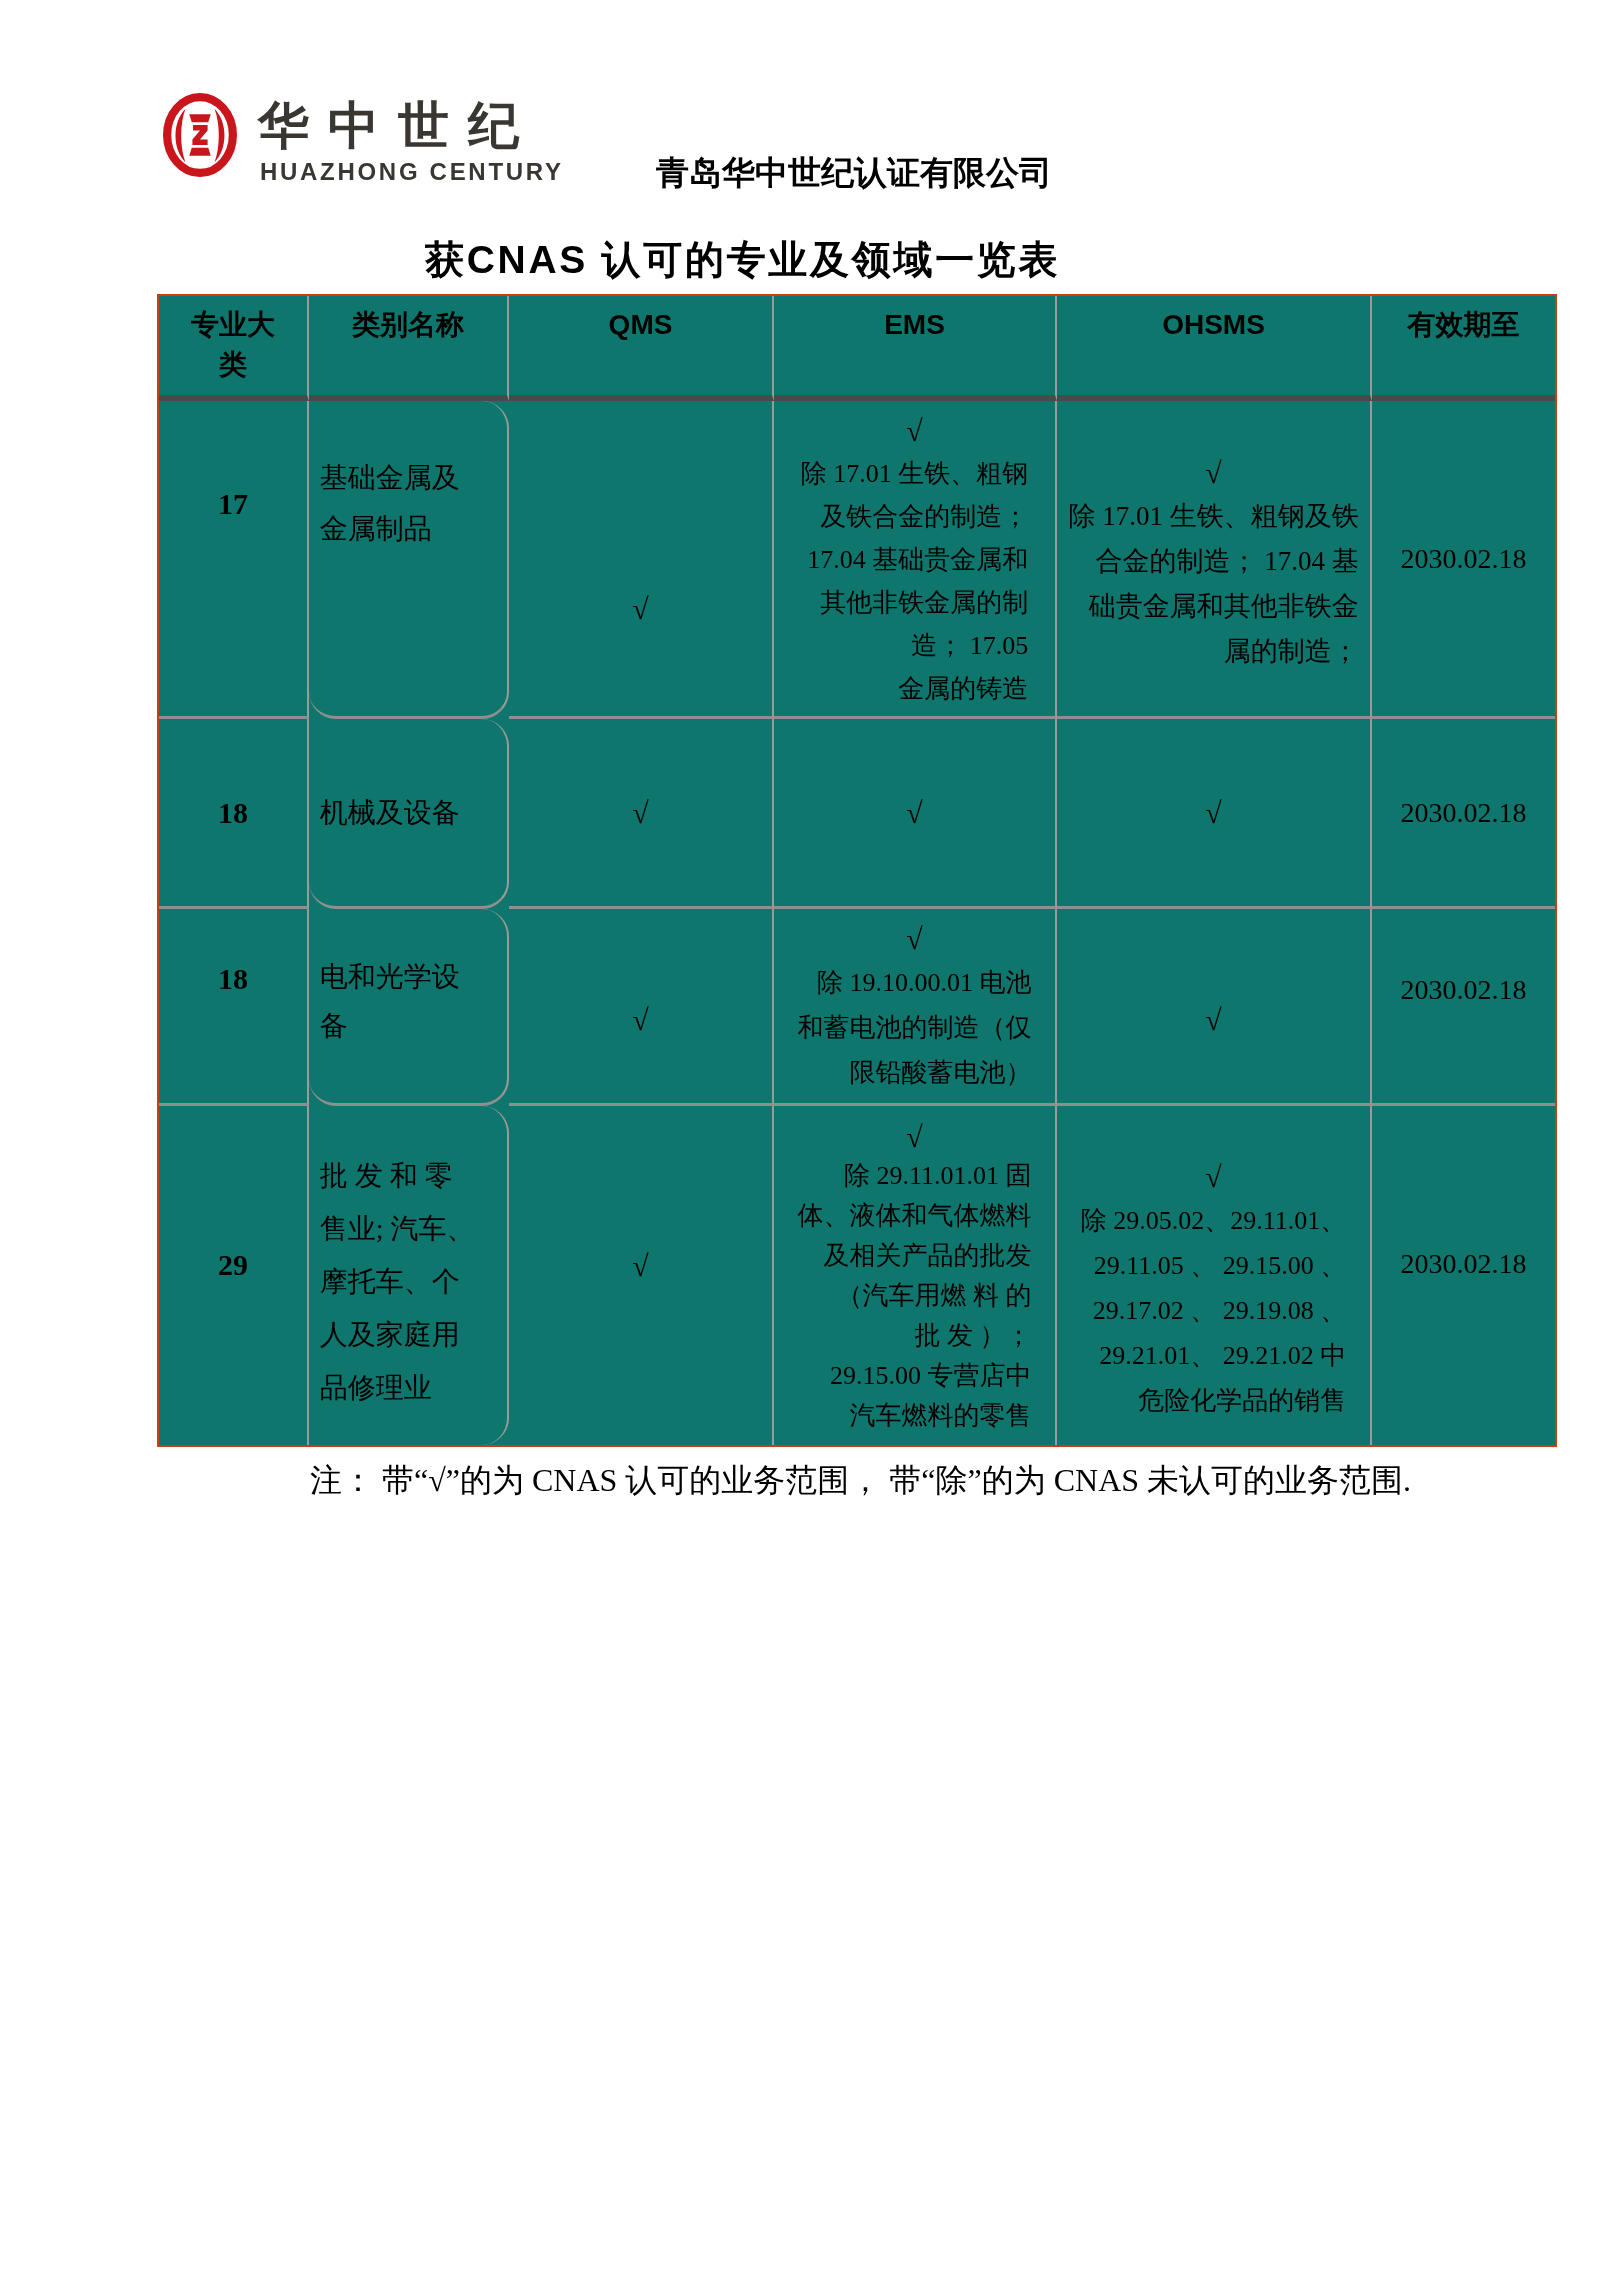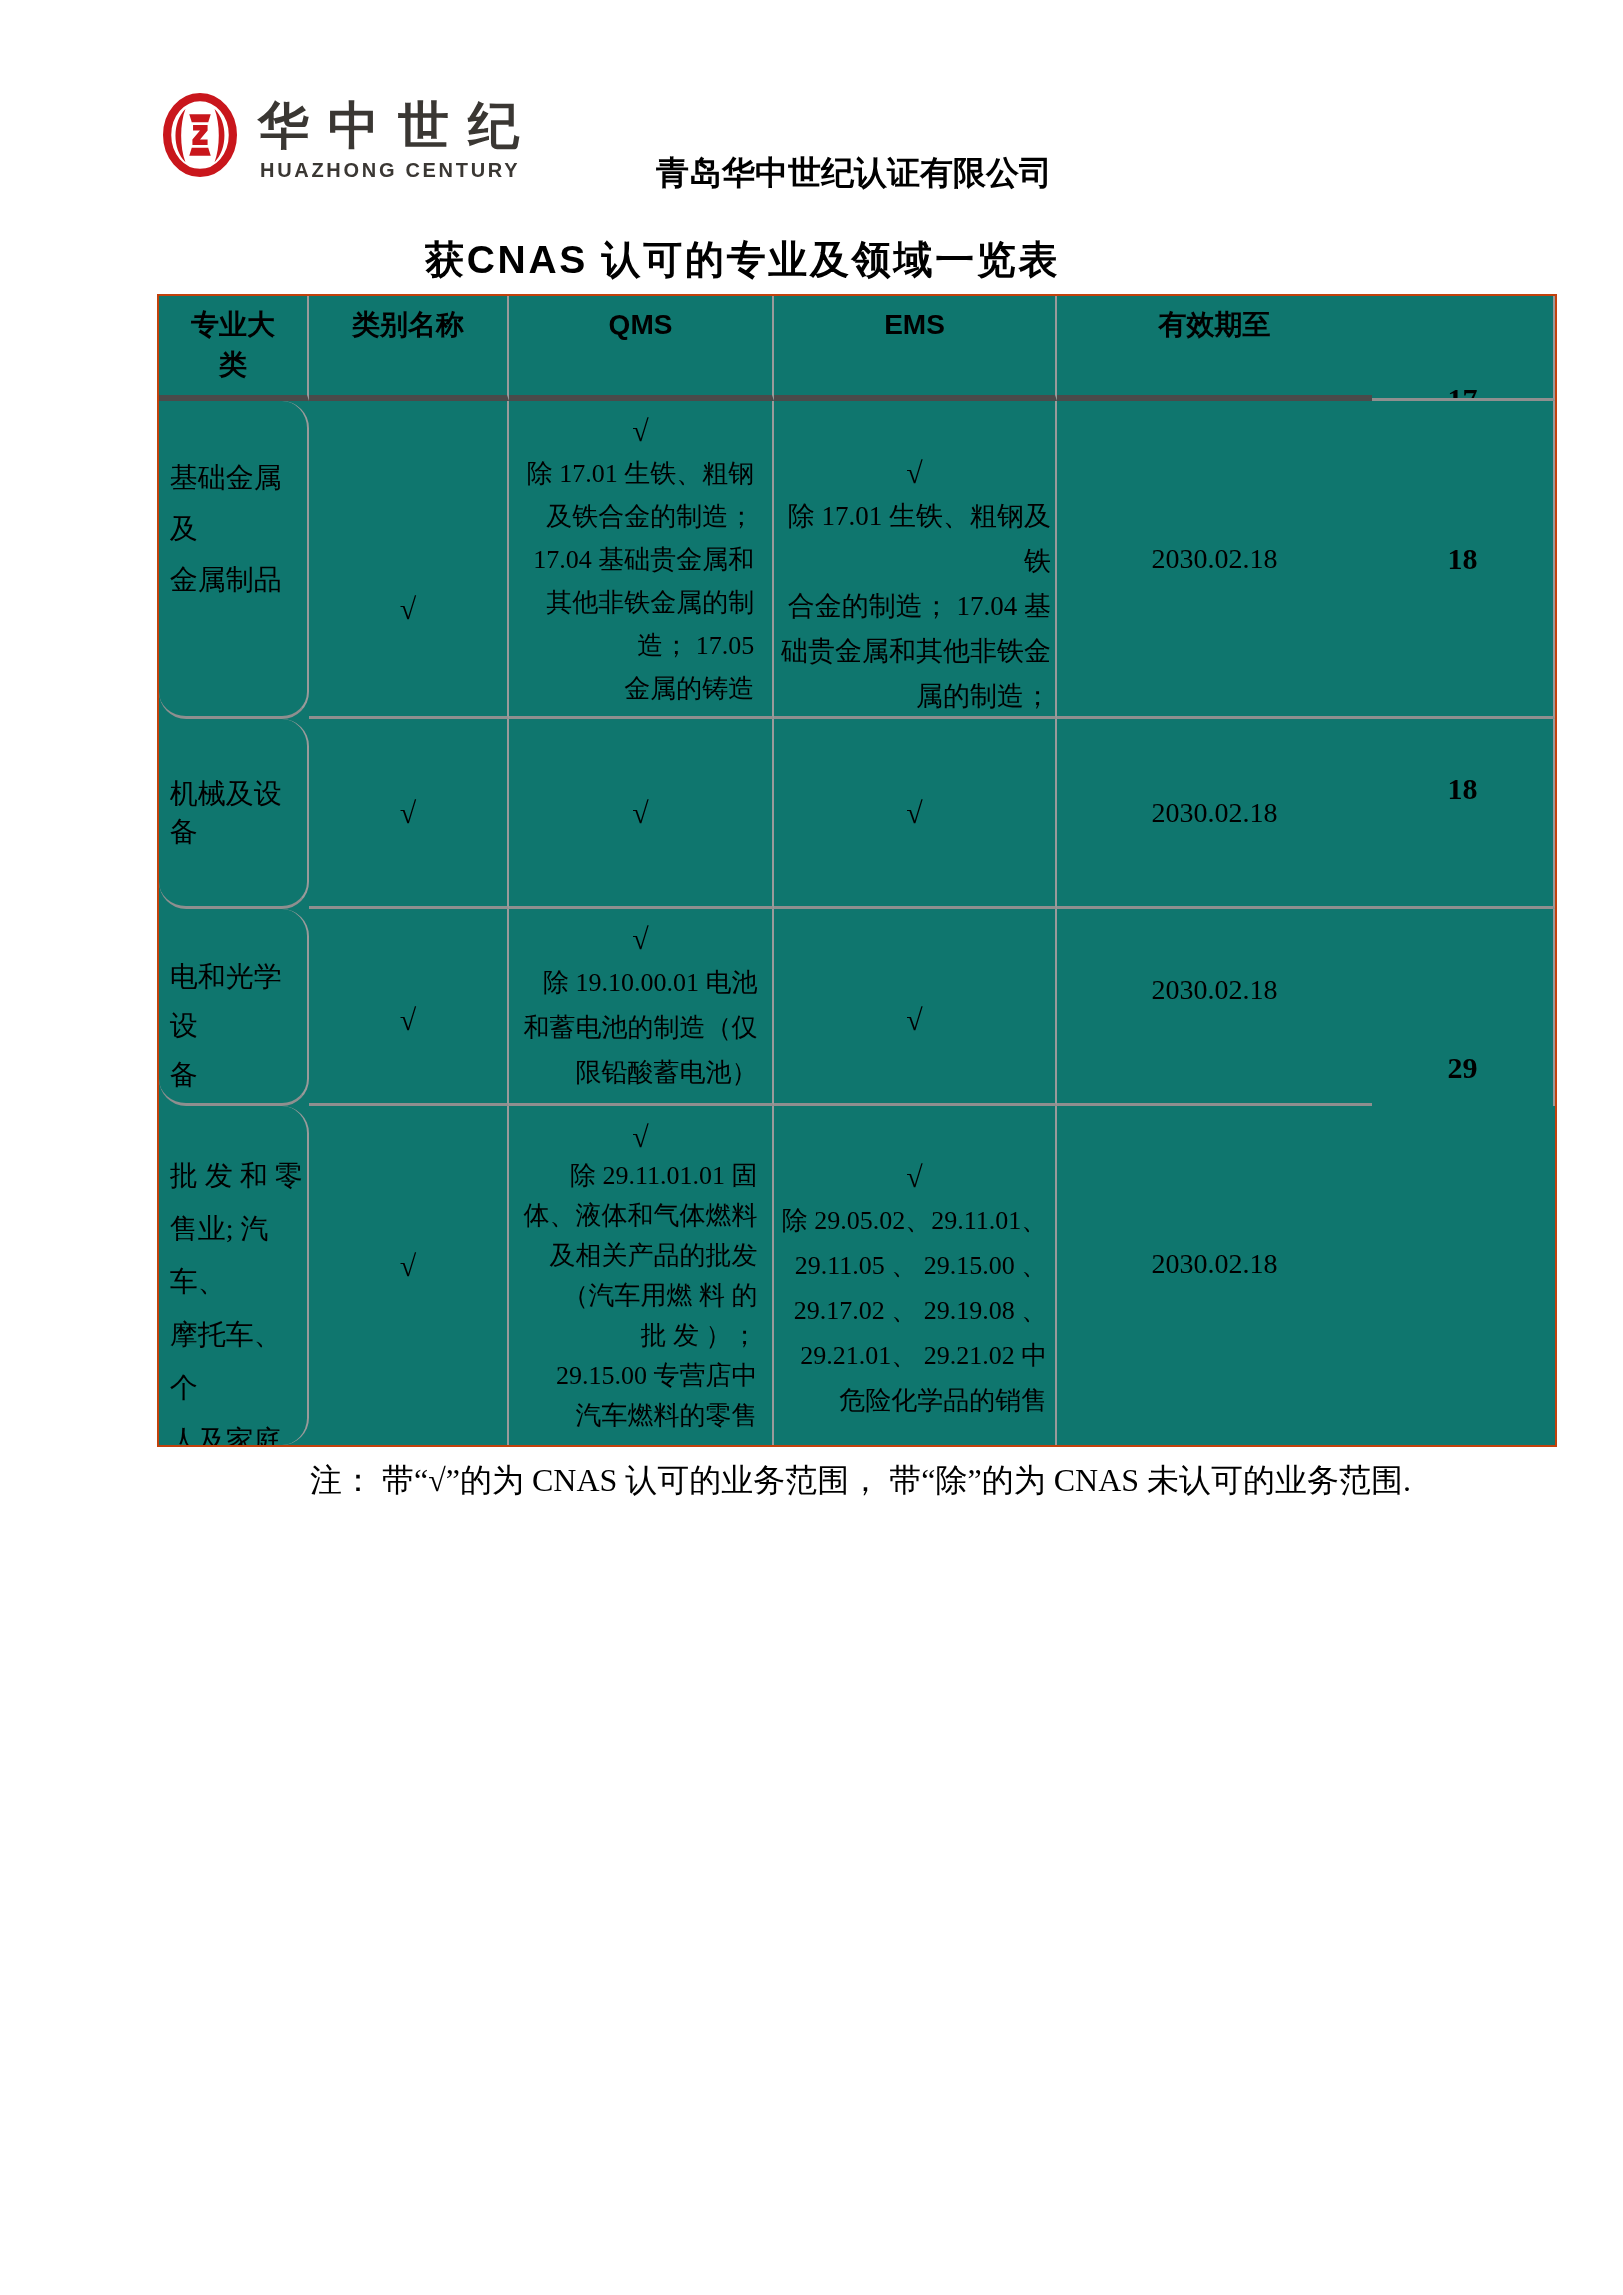--- a/index.html
+++ b/index.html
@@ -4,21 +4,21 @@
 <style>
   html,body{margin:0;padding:0;background:#ffffff;}
   #page{position:relative;width:1623px;height:2295px;background:#ffffff;overflow:hidden;
         font-family:"Liberation Serif","DejaVu Serif",serif;color:#000;}
 
   
   #logo-mark{position:absolute;left:162px;top:92px;}
   #brand-cn{position:absolute;left:258px;top:100px;font-family:"Liberation Sans","DejaVu Sans",sans-serif;
             font-weight:bold;font-size:51px;letter-spacing:19px;color:#3a3733;line-height:1;white-space:nowrap;}
   #brand-en{position:absolute;left:260px;top:160px;font-family:"Liberation Sans","DejaVu Sans",sans-serif;
-            font-weight:bold;font-size:20px;letter-spacing:2.7px;color:#3a3733;line-height:1;white-space:nowrap;}
+            font-weight:bold;font-size:24px;letter-spacing:2.7px;color:#3a3733;line-height:1;white-space:nowrap;}
   #company-name{position:absolute;left:612px;top:156px;font-family:"Liberation Sans","DejaVu Sans",sans-serif;
             font-weight:bold;font-size:33px;color:#000;line-height:1;white-space:nowrap;margin-left:44px;}
   #doc-title{position:absolute;left:425px;top:239px;font-family:"Liberation Sans","DejaVu Sans",sans-serif;
             font-weight:bold;font-size:39px;letter-spacing:2.7px;color:#000;line-height:1.1;white-space:nowrap;}
 
   
   .tbl{position:absolute;left:157px;top:294px;display:grid;
        grid-template-columns:150px 200px 265px 283px 315px 183px;
        grid-template-rows:105px 318px 190px 197px 339px;
        border:2px solid #c2410c;background:#0f766e;}
@@ -61,20 +61,21 @@
 
   <div id="doc-title">获CNAS 认可的专业及领域一览表</div>
 
   <div class="tbl">
 
     <div class="cell hc">专业大
 类</div>
     <div class="cell hc">类别名称</div>
     <div class="cell hc">QMS</div>
     <div class="cell hc">EMS</div>
+    <div class="cell hc">OHSMS</div>
     <div class="cell hc lastcol">有效期至</div>
 
     <div class="cell idc" style="padding-top:86px">17</div>
     <div class="cell cat" style="padding-top:51px;line-height:51px">基础金属及
 金属制品</div>
     <div class="cell" style="padding-top:186px">
       <div class="mk">√</div>
     </div>
     <div class="cell" style="padding-top:8px">
       <div class="mk">√</div>

